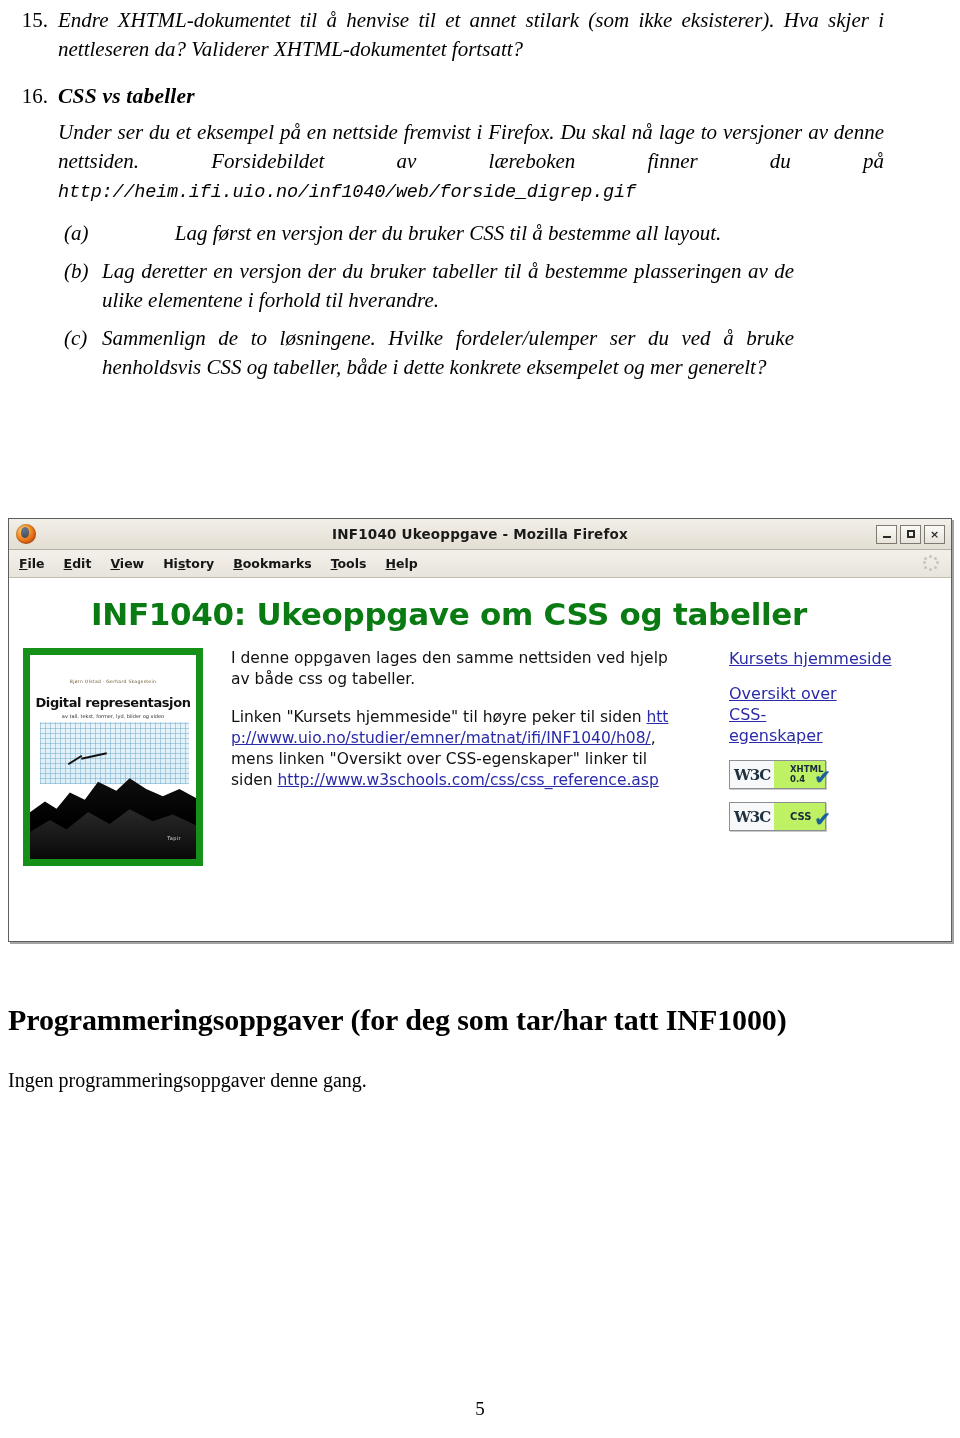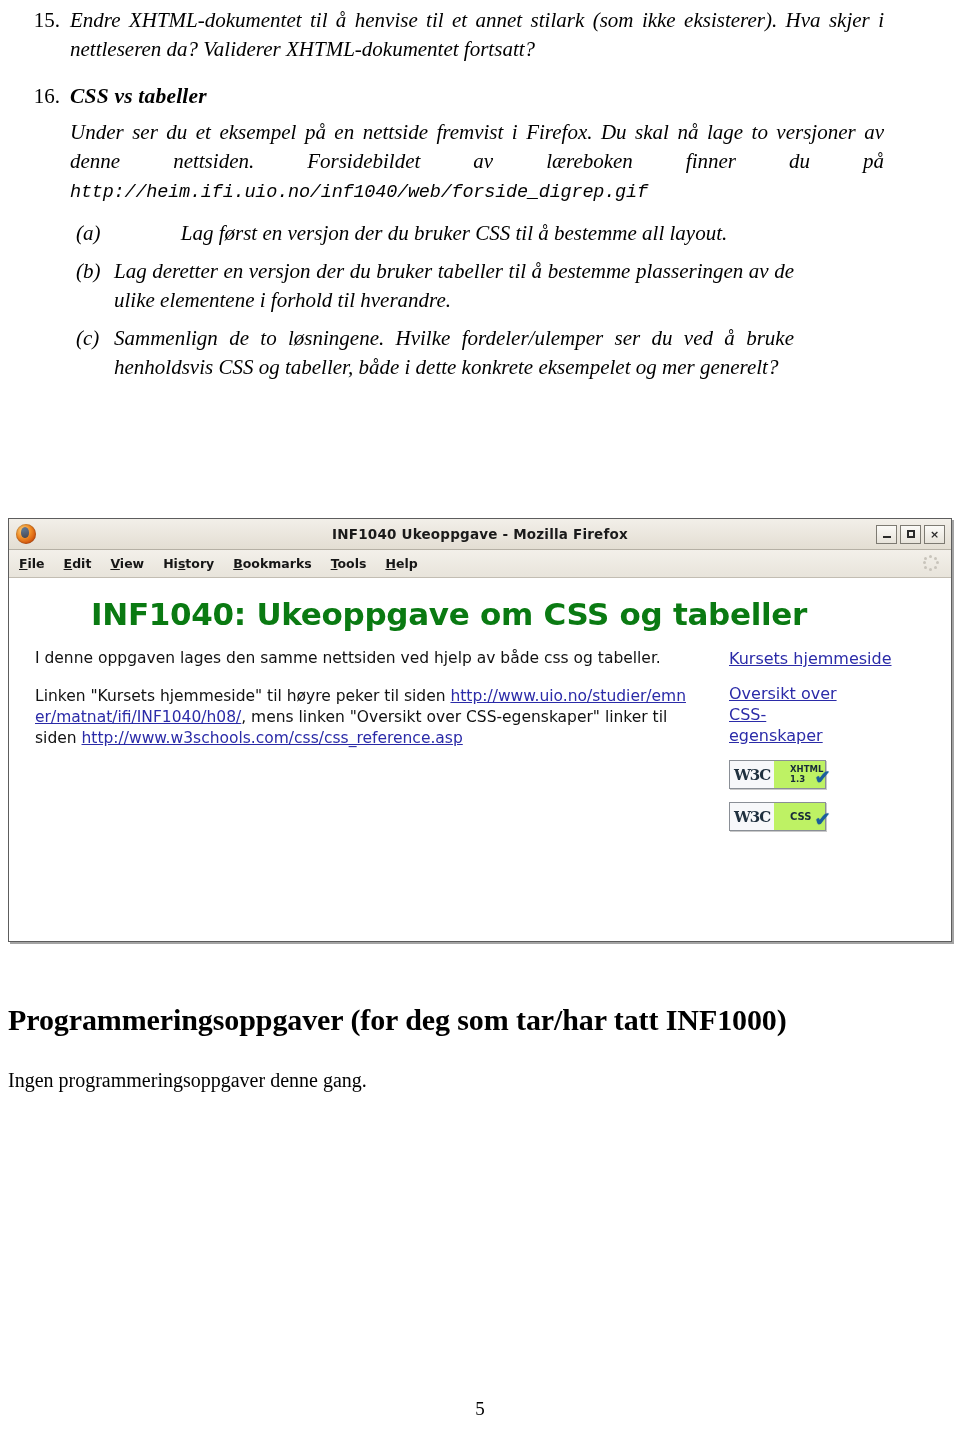--- a/index.html
+++ b/index.html
@@ -11,21 +11,21 @@
     position:relative;
     overflow:hidden;
   }
 
   
   .doc{ padding:0; }
 
   .qitem{
     display:flex;
     align-items:flex-start;
-    margin:0 0 0 12px;
+    margin:0 0 0 0;
   }
   .qnum{
     width:58px;
     text-align:right;
     flex:0 0 58px;
     font-size:21px;
     line-height:29px;
     padding-right:10px;
     box-sizing:border-box;
   }
@@ -403,37 +403,51 @@
         <span style="left:0;top:6px;"></span>
           <span style="left:1px;top:2px;"></span>
       </div>
     </div>
 
     <div class="viewport">
       <div class="pageheading">INF1040: Ukeoppgave om CSS og tabeller</div>
 
       <div class="pagecols">
 
+        <div class="col-img">
+          <div class="bookcover">
+            <div class="bk-inner">
+              <div class="bk-authors">Bjørn Olstad · Gerhard Skagestein</div>
+              <div class="bk-title">Digital representasjon</div>
+              <div class="bk-sub">av tall, tekst, former, lyd, bilder og video</div>
+              <div class="bk-grid"></div>
+              <div class="bk-arrow"></div>
+              <div class="bk-mtn"></div>
+              <div class="bk-mtn2"></div>
+              <div class="bk-publisher">Tapir</div>
+            </div>
+          </div>
+        </div>
 
         <div class="col-text">
           <p>I denne oppgaven lages den samme nettsiden ved hjelp av både css og tabeller.</p>
           <p><span>Linken "Kursets hjemmeside" til høyre peker til siden </span><a href="#">http://www.uio.no/studier/emner/matnat/ifi/INF1040/h08/</a><span>, mens linken "Oversikt over CSS-egenskaper" linker til siden </span><a href="#">http://www.w3schools.com/css/css_reference.asp</a></p>
         </div>
 
         <div class="col-links">
           <a href="#">Kursets hjemmeside</a>
           <br>
           <a href="#" style="max-width:130px;">Oversikt over CSS-egenskaper</a>
 
           <div class="badge">
             <div class="w3c">W3C</div>
             <div class="right">
               <div class="lbl">
                 <div>XHTML</div>
-                <div>1.3</div>
+                <div>0.4</div>
               </div>
               <div class="check">✔</div>
             </div>
           </div>
 
           <div class="badge">
             <div class="w3c">W3C</div>
             <div class="right">
               <div class="lbl css">CSS</div>
               <div class="check">✔</div>

